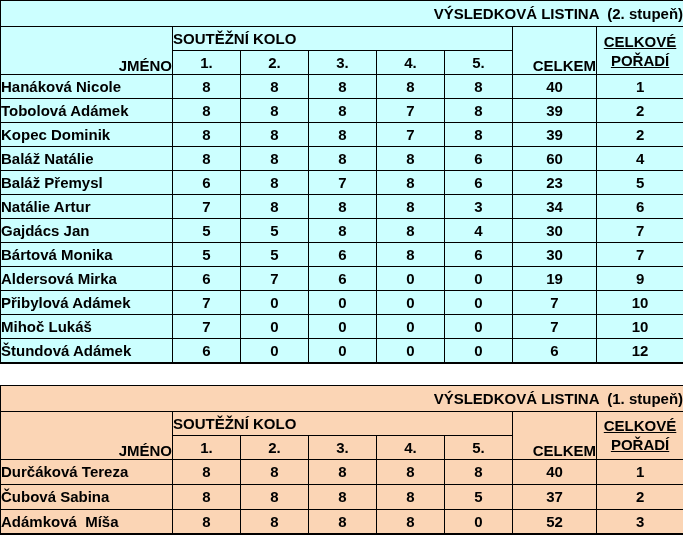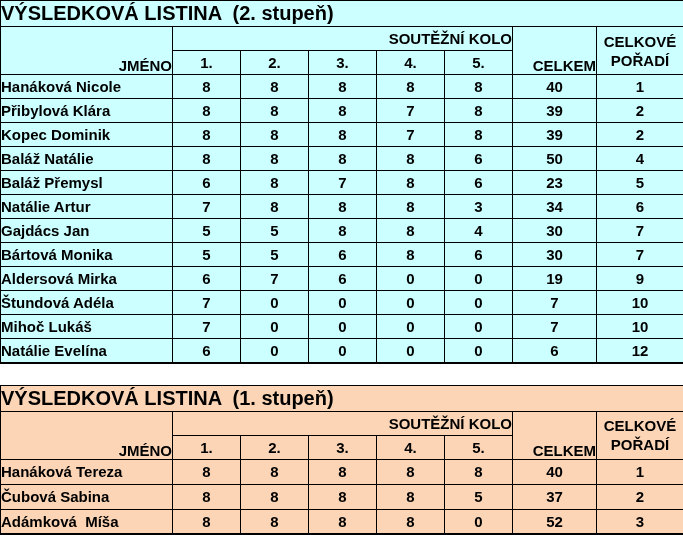--- a/index.html
+++ b/index.html
@@ -28,39 +28,39 @@
 
   
   col.c-name  { width: 172px; }
   col.c-round { width: 68px;  }
   col.c-total { width: 84px;  }
   col.c-rank  { width: 87px;  }
 
   
   td.title {
     height: 25px;
-    text-align: left;
-    vertical-align: middle;
-    font-size: 20px;
+    text-align: right;
+    vertical-align: middle;
+    font-size: 15px;
     white-space: pre;
     border-width: 2px;
   }
 
   
   tr.hdr1 td, tr.hdr2 td { height: 23px; }
   td.name-hdr {
     vertical-align: bottom;
     text-align: right;
     padding: 0 0 2px 4px;
     border-left-width: 2px;
     border-right-width: 2px;
     border-bottom-width: 2px;
   }
   td.round-hdr {
-    text-align: right;
+    text-align: left;
     vertical-align: middle;
   }
   td.round-num {
     text-align: center;
     vertical-align: middle;
     border-bottom-width: 2px;
   }
   td.total-hdr {
     vertical-align: bottom;
     text-align: right;
@@ -69,20 +69,21 @@
     border-bottom-width: 2px;
   }
   td.rank-hdr {
     background: var(--rankhdr, #ccc);
     text-align: center;
     vertical-align: middle;
     line-height: 19px;
     border-left-width: 2px;
     border-right-width: 2px;
     border-bottom-width: 2px;
+    text-decoration: underline;
   }
 
   
   tbody tr { height: 24px; }
   table.t2 tbody tr { height: 25px; }
   td.name-cell {
     text-align: left;
     vertical-align: middle;
     padding-left: 4px;
     white-space: pre;
@@ -144,21 +145,21 @@
           <td class="name-cell">Hanáková Nicole</td>
           <td class="num score-cell">8</td>
           <td class="num score-cell">8</td>
           <td class="num score-cell">8</td>
           <td class="num score-cell">8</td>
           <td class="num score-cell">8</td>
           <td class="num total-cell">40</td>
           <td class="num rank-cell">1</td>
         </tr>
         <tr>
-          <td class="name-cell">Přibylová Klára</td>
+          <td class="name-cell">Tobolová Adámek</td>
           <td class="num score-cell">8</td>
           <td class="num score-cell">8</td>
           <td class="num score-cell">8</td>
           <td class="num score-cell">7</td>
           <td class="num score-cell">8</td>
           <td class="num total-cell">39</td>
           <td class="num rank-cell">2</td>
         </tr>
         <tr>
           <td class="name-cell">Kopec Dominik</td>
@@ -170,21 +171,21 @@
           <td class="num total-cell">39</td>
           <td class="num rank-cell">2</td>
         </tr>
         <tr>
           <td class="name-cell">Baláž Natálie</td>
           <td class="num score-cell">8</td>
           <td class="num score-cell">8</td>
           <td class="num score-cell">8</td>
           <td class="num score-cell">8</td>
           <td class="num score-cell">6</td>
-          <td class="num total-cell">50</td>
+          <td class="num total-cell">60</td>
           <td class="num rank-cell">4</td>
         </tr>
         <tr>
           <td class="name-cell">Baláž Přemysl</td>
           <td class="num score-cell">6</td>
           <td class="num score-cell">8</td>
           <td class="num score-cell">7</td>
           <td class="num score-cell">8</td>
           <td class="num score-cell">6</td>
           <td class="num total-cell">23</td>
@@ -224,41 +225,41 @@
           <td class="name-cell">Aldersová Mirka</td>
           <td class="num score-cell">6</td>
           <td class="num score-cell">7</td>
           <td class="num score-cell">6</td>
           <td class="num score-cell">0</td>
           <td class="num score-cell">0</td>
           <td class="num total-cell">19</td>
           <td class="num rank-cell">9</td>
         </tr>
         <tr>
-          <td class="name-cell">Štundová Adéla</td>
+          <td class="name-cell">Přibylová Adámek</td>
           <td class="num score-cell">7</td>
           <td class="num score-cell">0</td>
           <td class="num score-cell">0</td>
           <td class="num score-cell">0</td>
           <td class="num score-cell">0</td>
           <td class="num total-cell">7</td>
           <td class="num rank-cell">10</td>
         </tr>
         <tr>
           <td class="name-cell">Mihoč Lukáš</td>
           <td class="num score-cell">7</td>
           <td class="num score-cell">0</td>
           <td class="num score-cell">0</td>
           <td class="num score-cell">0</td>
           <td class="num score-cell">0</td>
           <td class="num total-cell">7</td>
           <td class="num rank-cell">10</td>
         </tr>
         <tr>
-          <td class="name-cell">Natálie Evelína</td>
+          <td class="name-cell">Štundová Adámek</td>
           <td class="num score-cell">6</td>
           <td class="num score-cell">0</td>
           <td class="num score-cell">0</td>
           <td class="num score-cell">0</td>
           <td class="num score-cell">0</td>
           <td class="num total-cell">6</td>
           <td class="num rank-cell">12</td>
         </tr>
       </tbody>
   </table>
@@ -292,21 +293,21 @@
       <tr class="hdr2">
         <td class="round-num">1.</td>
         <td class="round-num">2.</td>
         <td class="round-num">3.</td>
         <td class="round-num">4.</td>
         <td class="round-num">5.</td>
       </tr>
     </thead>
     <tbody>
         <tr>
-          <td class="name-cell">Hanáková Tereza</td>
+          <td class="name-cell">Durčáková Tereza</td>
           <td class="num score-cell">8</td>
           <td class="num score-cell">8</td>
           <td class="num score-cell">8</td>
           <td class="num score-cell">8</td>
           <td class="num score-cell">8</td>
           <td class="num total-cell">40</td>
           <td class="num rank-cell">1</td>
         </tr>
         <tr>
           <td class="name-cell">Čubová Sabina</td>

